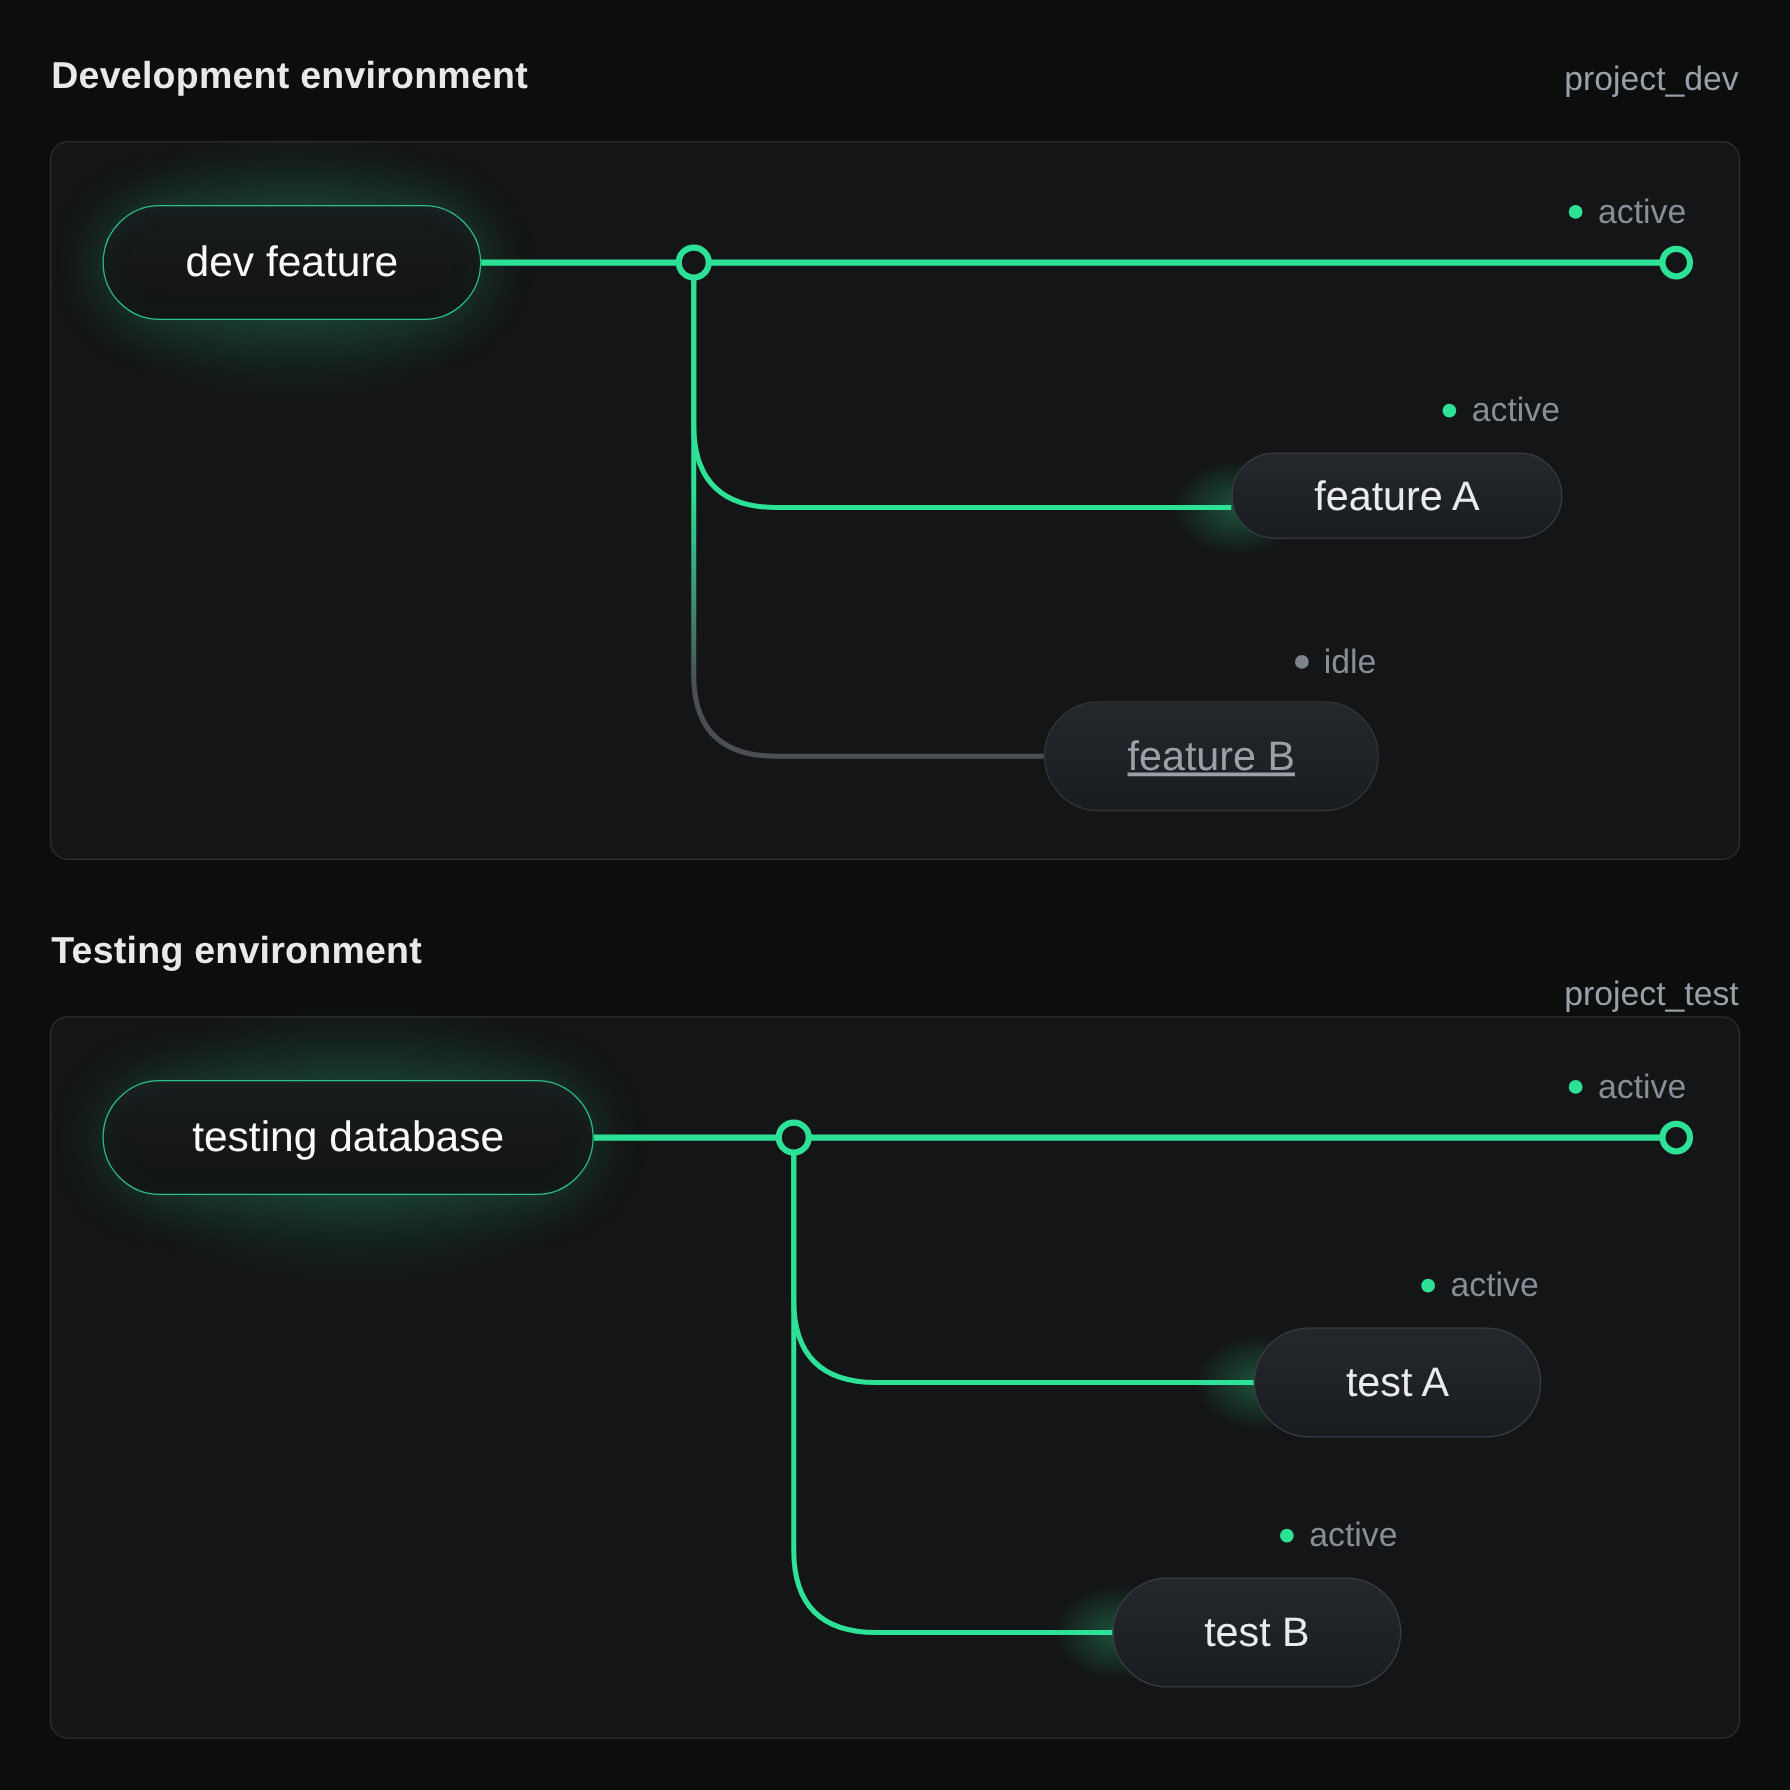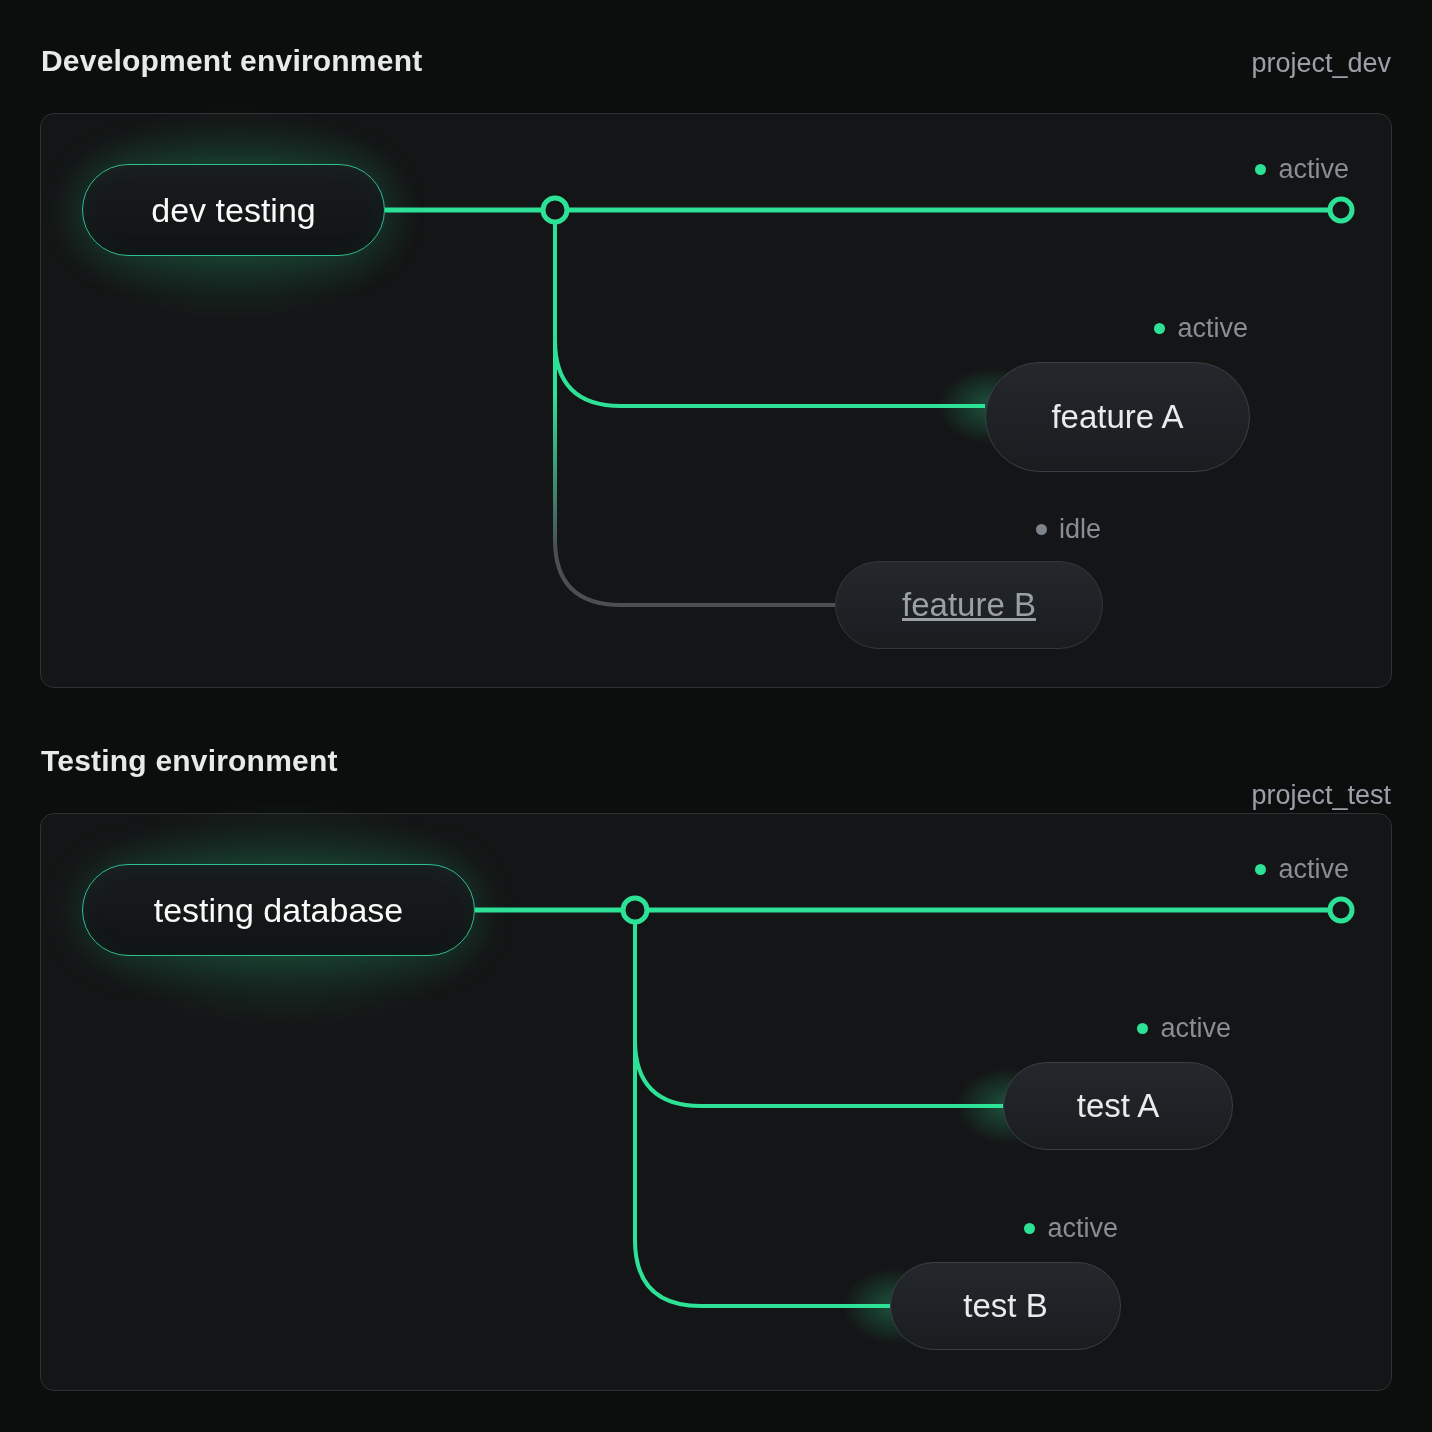--- a/index.html
+++ b/index.html
@@ -79,24 +79,24 @@
   <g>
     <path d="M635 922 V1240 Q635 1306 701 1306 H890" fill="none" stroke="#2de196" stroke-width="4"></path>
     <path d="M635 922 V1040 Q635 1106 701 1106 H1003" fill="none" stroke="#2de196" stroke-width="4"></path>
     <path d="M475 910 H1330" fill="none" stroke="#2de196" stroke-width="5"></path>
     <circle cx="635" cy="910" r="12" fill="#141516" stroke="#2de196" stroke-width="5"></circle>
     <circle cx="1341" cy="910" r="11" fill="#141516" stroke="#2de196" stroke-width="5"></circle>
   </g>
 </svg>
 
 <div class="abs pill pill-db" style="left:82px;top:164px;width:303px;height:92px;">
-  <span>dev testing</span>
+  <span>dev feature</span>
 </div>
 
-<div class="abs pill pill-branch" style="left:985px;top:362px;width:265px;height:110px;">
+<div class="abs pill pill-branch" style="left:985px;top:362px;width:265px;height:69px;">
   <span>feature A</span>
 </div>
 
 <div class="abs pill pill-branch idle" style="left:835px;top:561px;width:268px;height:88px;text-decoration:underline;">
   <span>feature B</span>
 </div>
 
 <div class="abs status right" style="right:83px;top:154px;">
   <span class="dot"></span>
   <span>active</span>

